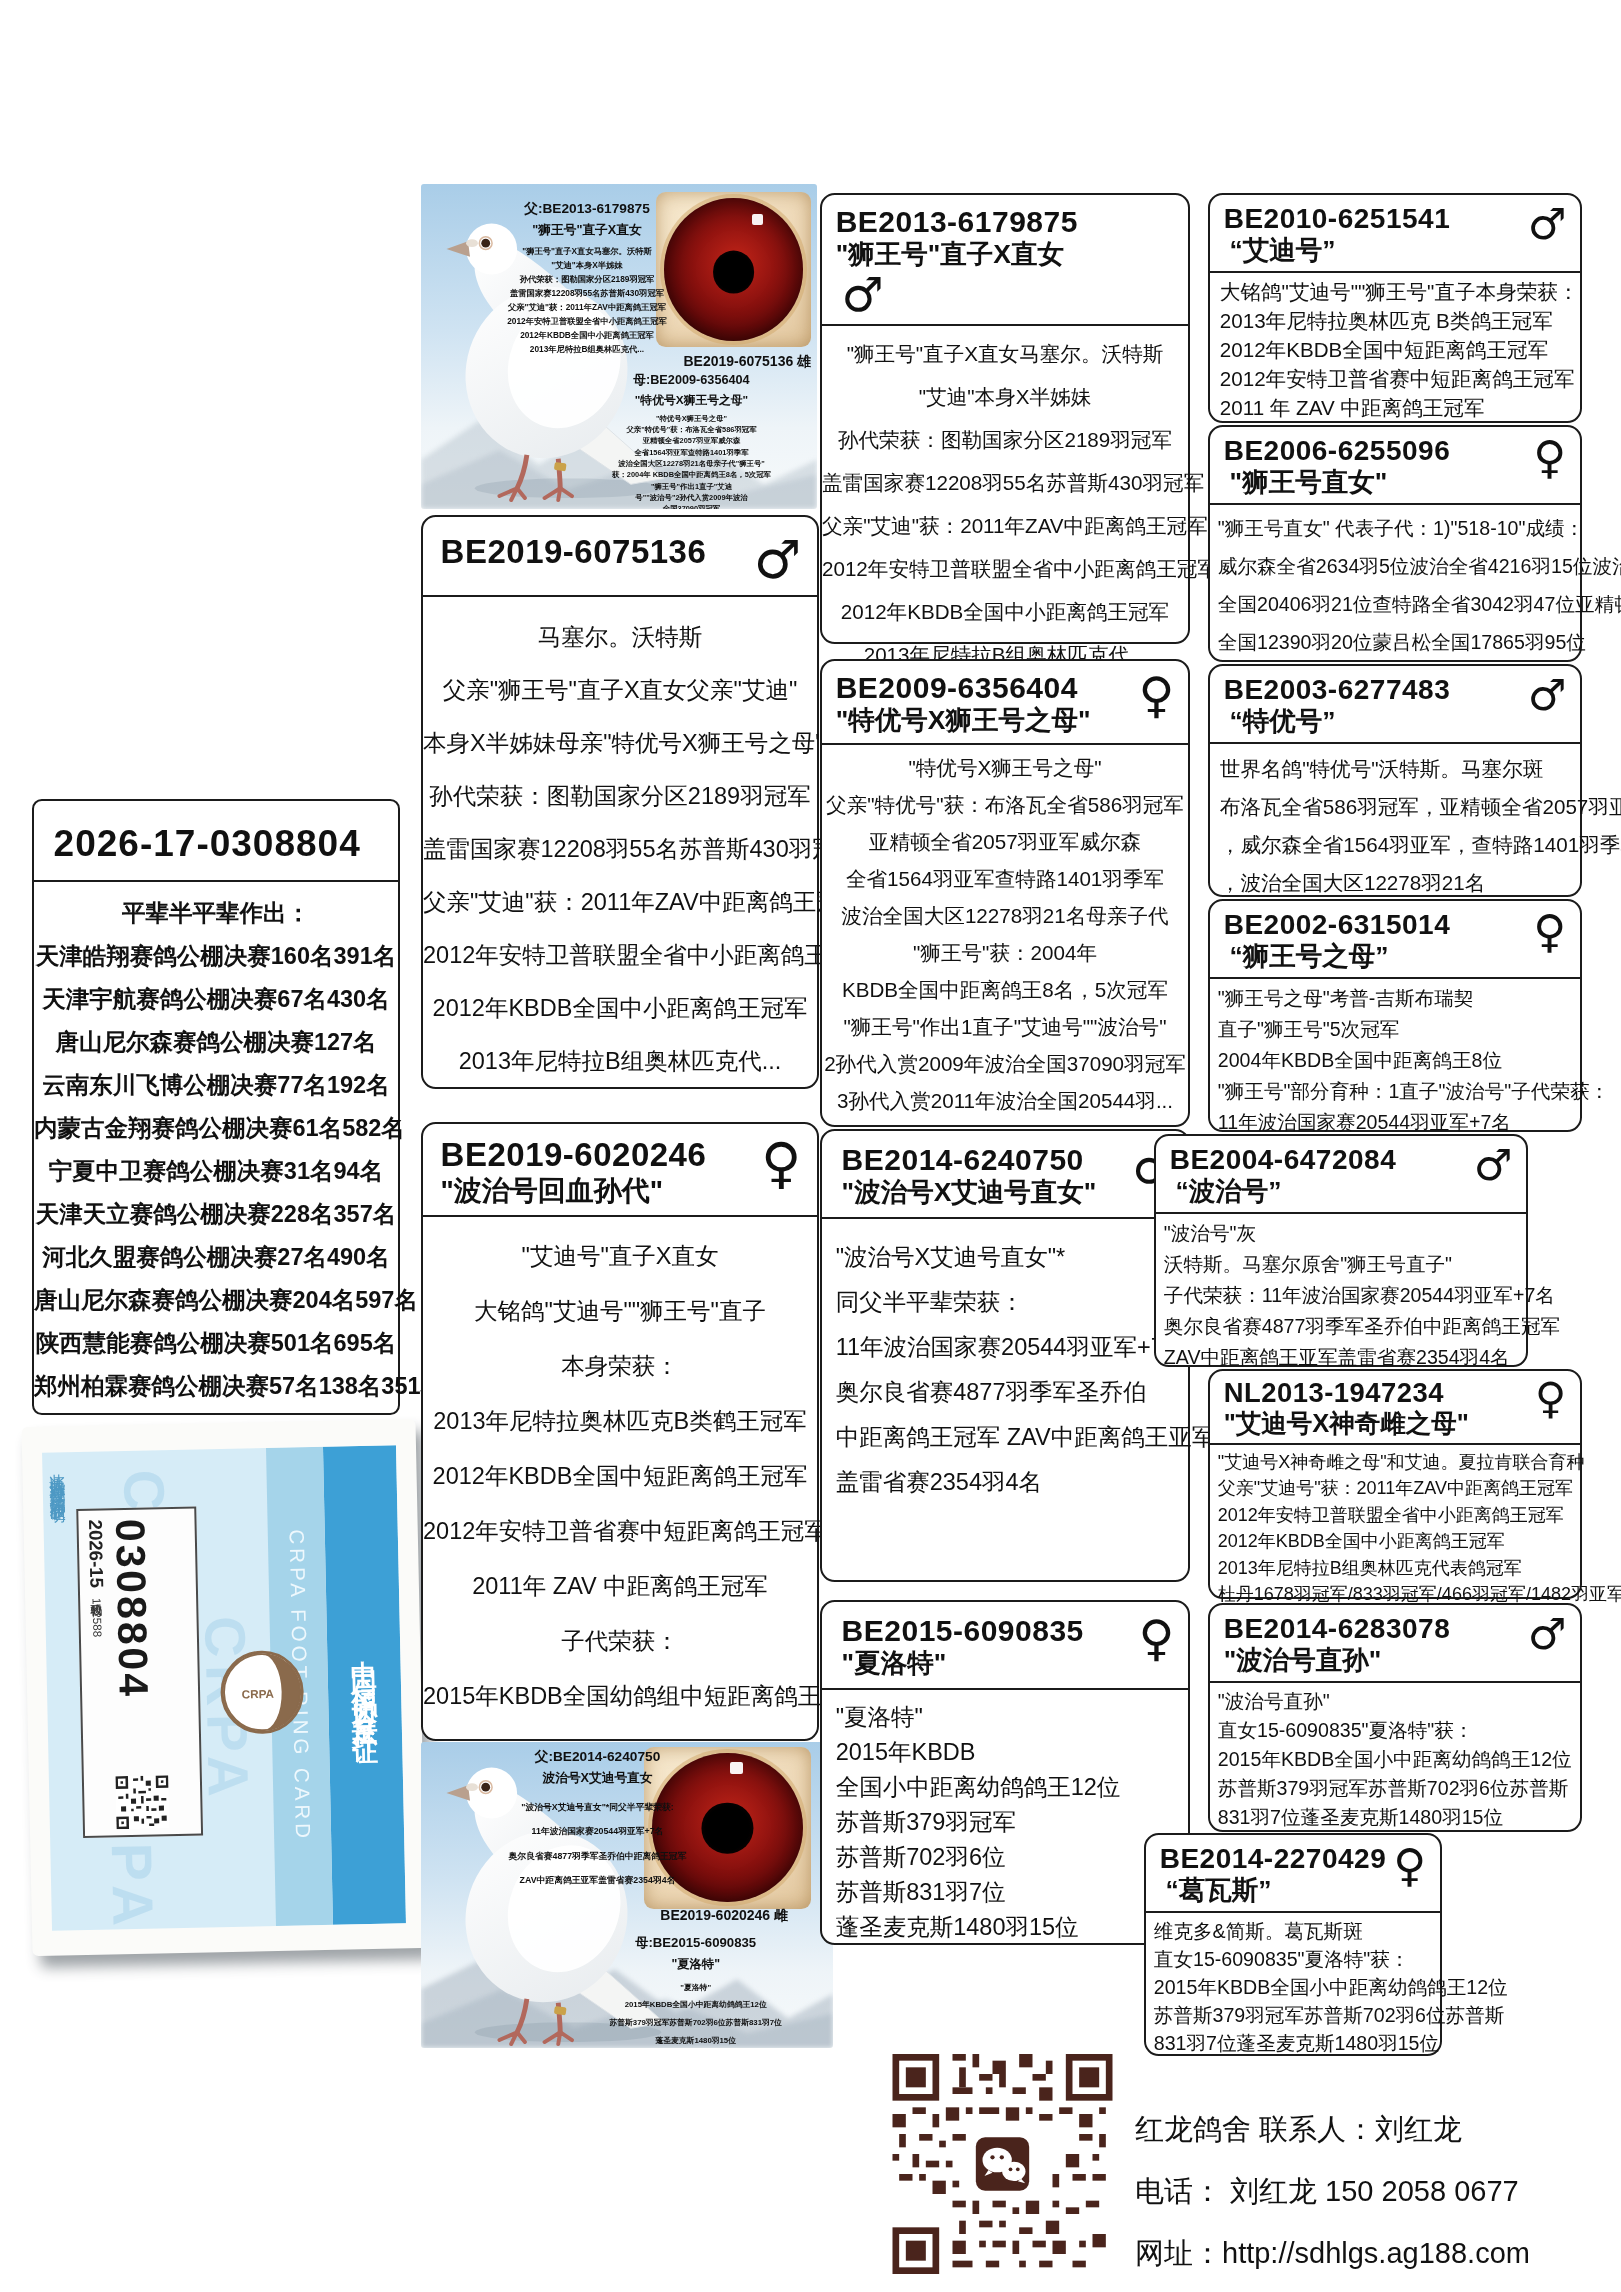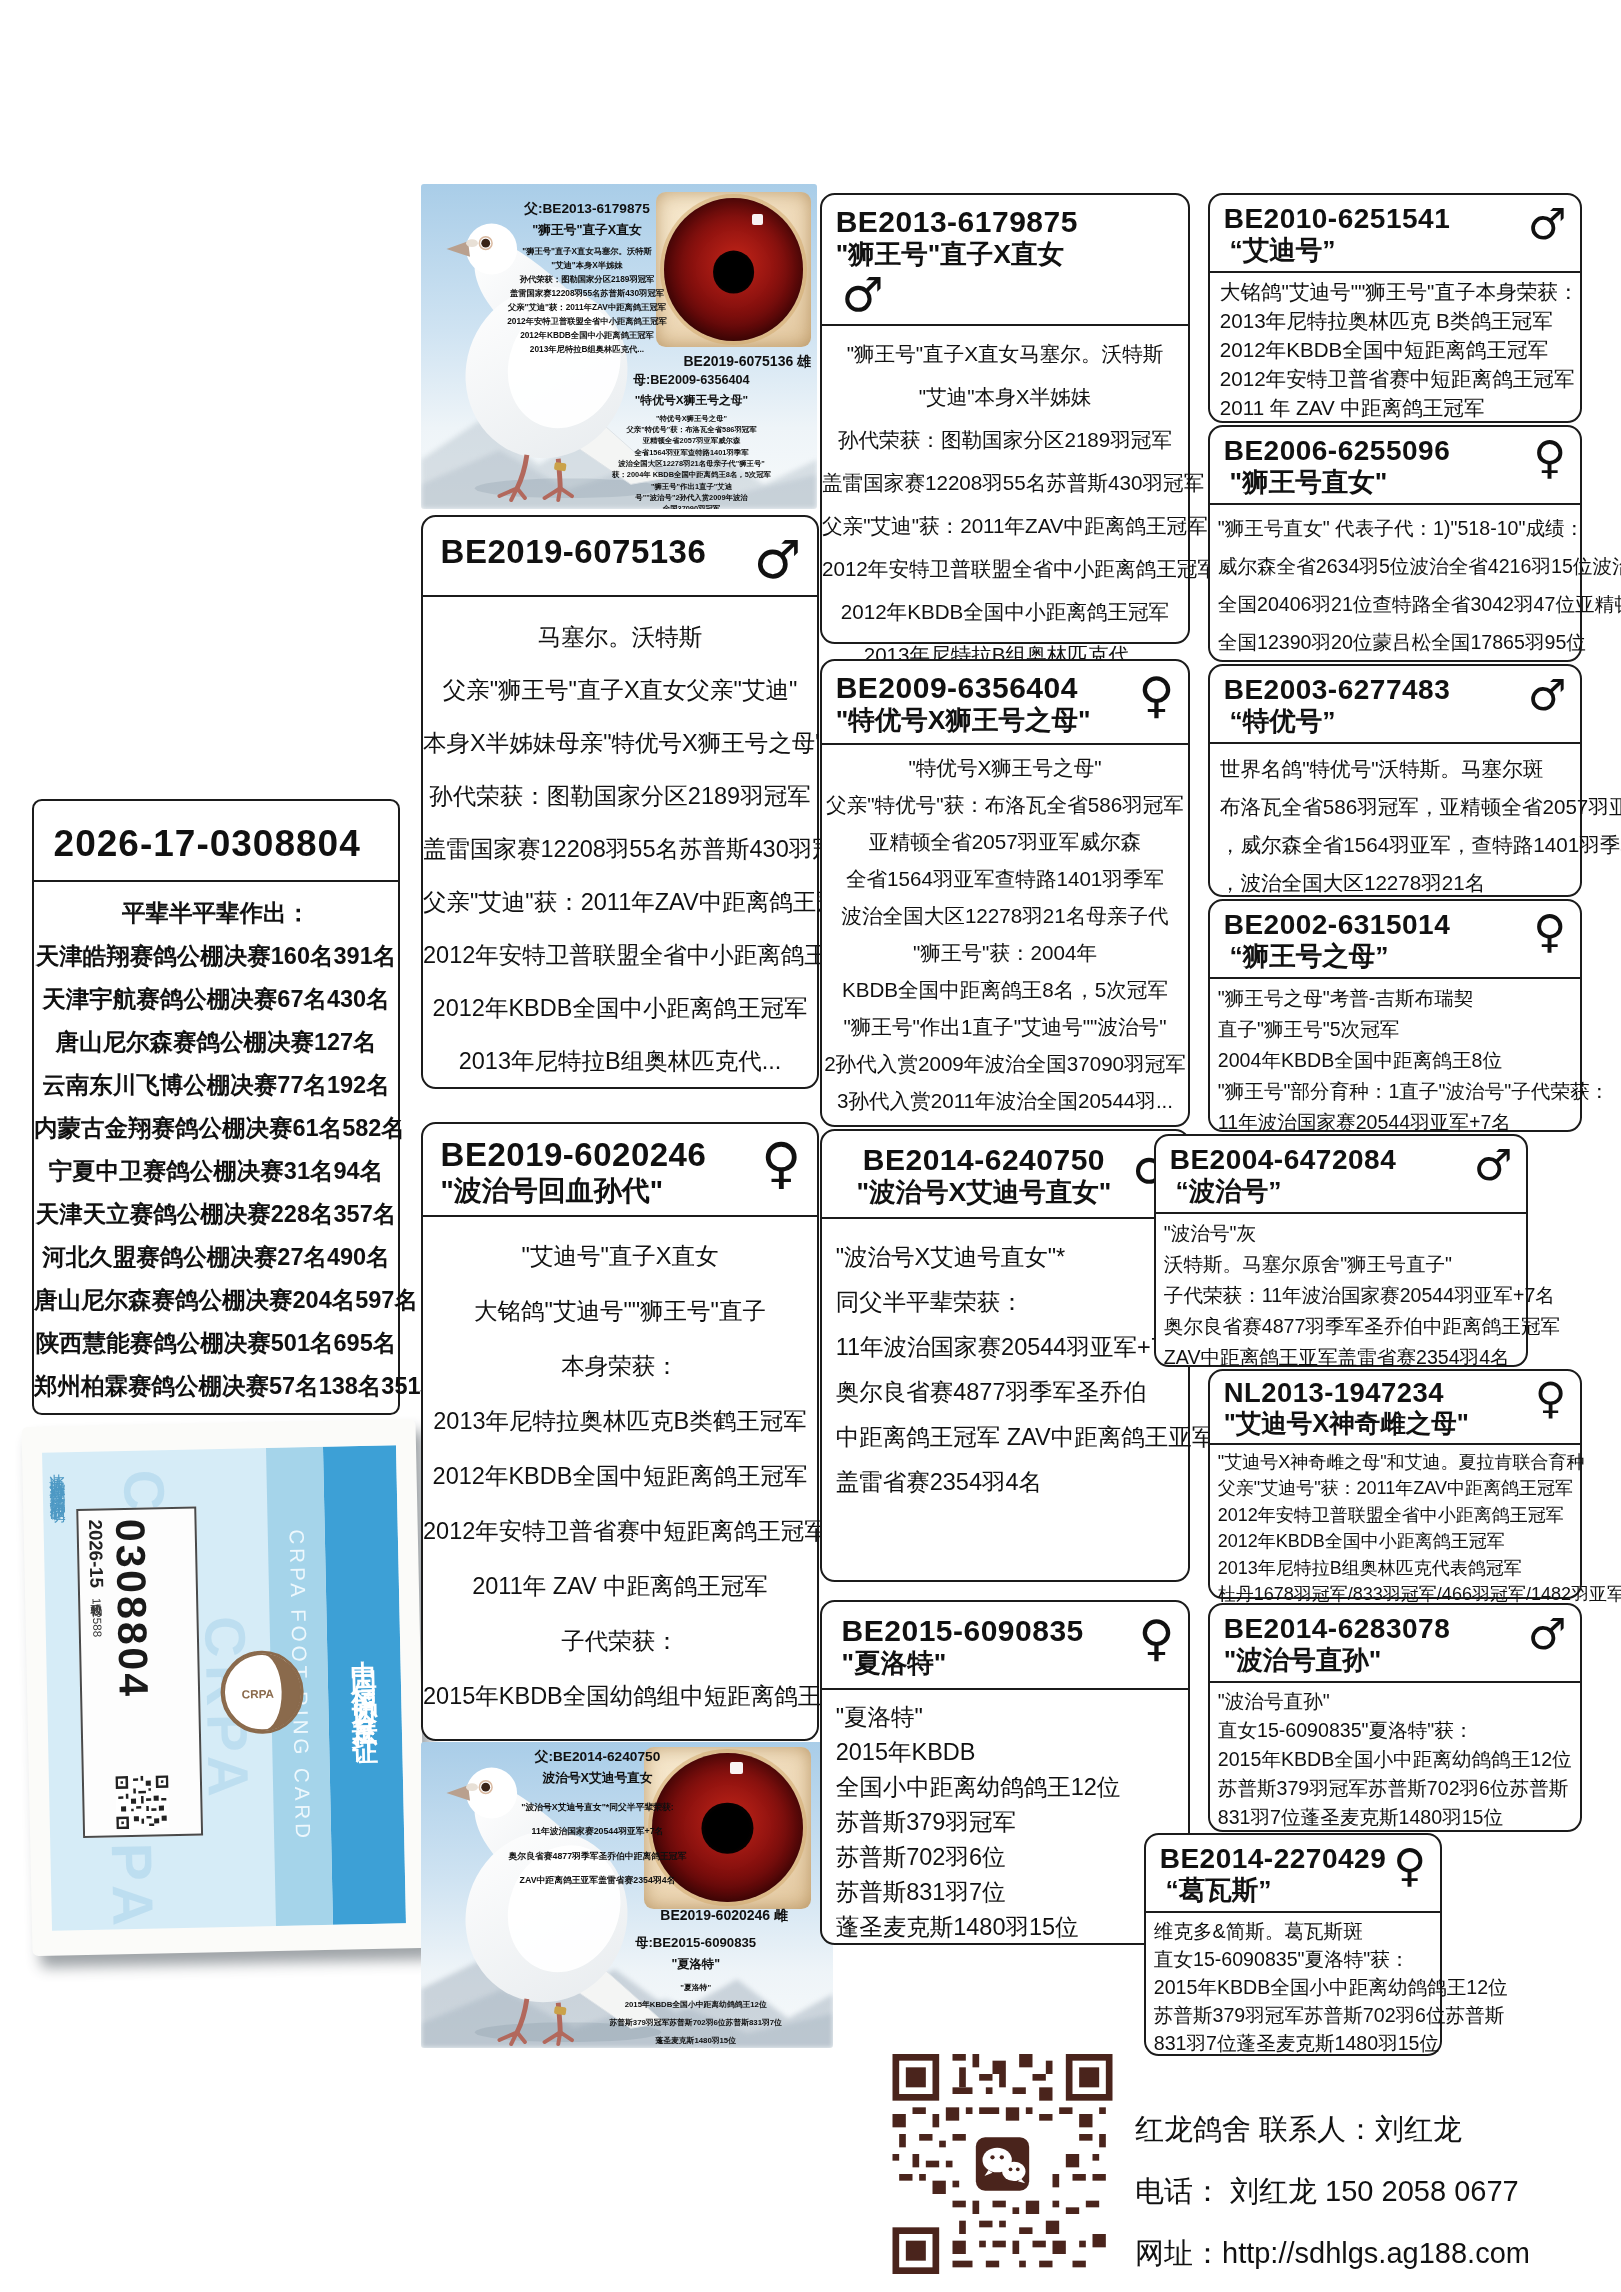--- a/index.html
+++ b/index.html
@@ -350,21 +350,21 @@
 全省1564羽亚军查特路1401羽季军
 波治全国大区12278羽21名母亲子代
 "狮王号"获：2004年
 KBDB全国中距离鸽王8名，5次冠军
 "狮王号"作出1直子"艾迪号""波治号"
 2孙代入赏2009年波治全国37090羽冠军
 3孙代入赏2011年波治全国20544羽...</div>
   </div>
 
   <div class="pbox" style="left:820px; top:1129px; width:370px; height:453px;">
-    <div class="ph" style="padding:11.8px 13.7px 7.8px 19.6px;text-align:center;">
+    <div class="ph" style="padding:11.8px 13.7px 7.8px 19.6px;">
       <div class="pht">
         <div class="ring" style="font-size:30px;">BE2014-6240750</div>
         <div class="alias" style="font-size:26.5px; padding-left:0;">"波治号X艾迪号直女"</div>
       </div>
       <div class="sex" style="font-size:47px;">♂</div>
     </div>
     <div class="pb l" style="font-size:23.5px; line-height:45px; padding-top:15.7px;">"波治号X艾迪号直女"*
 同父半平辈荣获：
 11年波治国家赛20544羽亚军+7名
 奥尔良省赛4877羽季军圣乔伯

